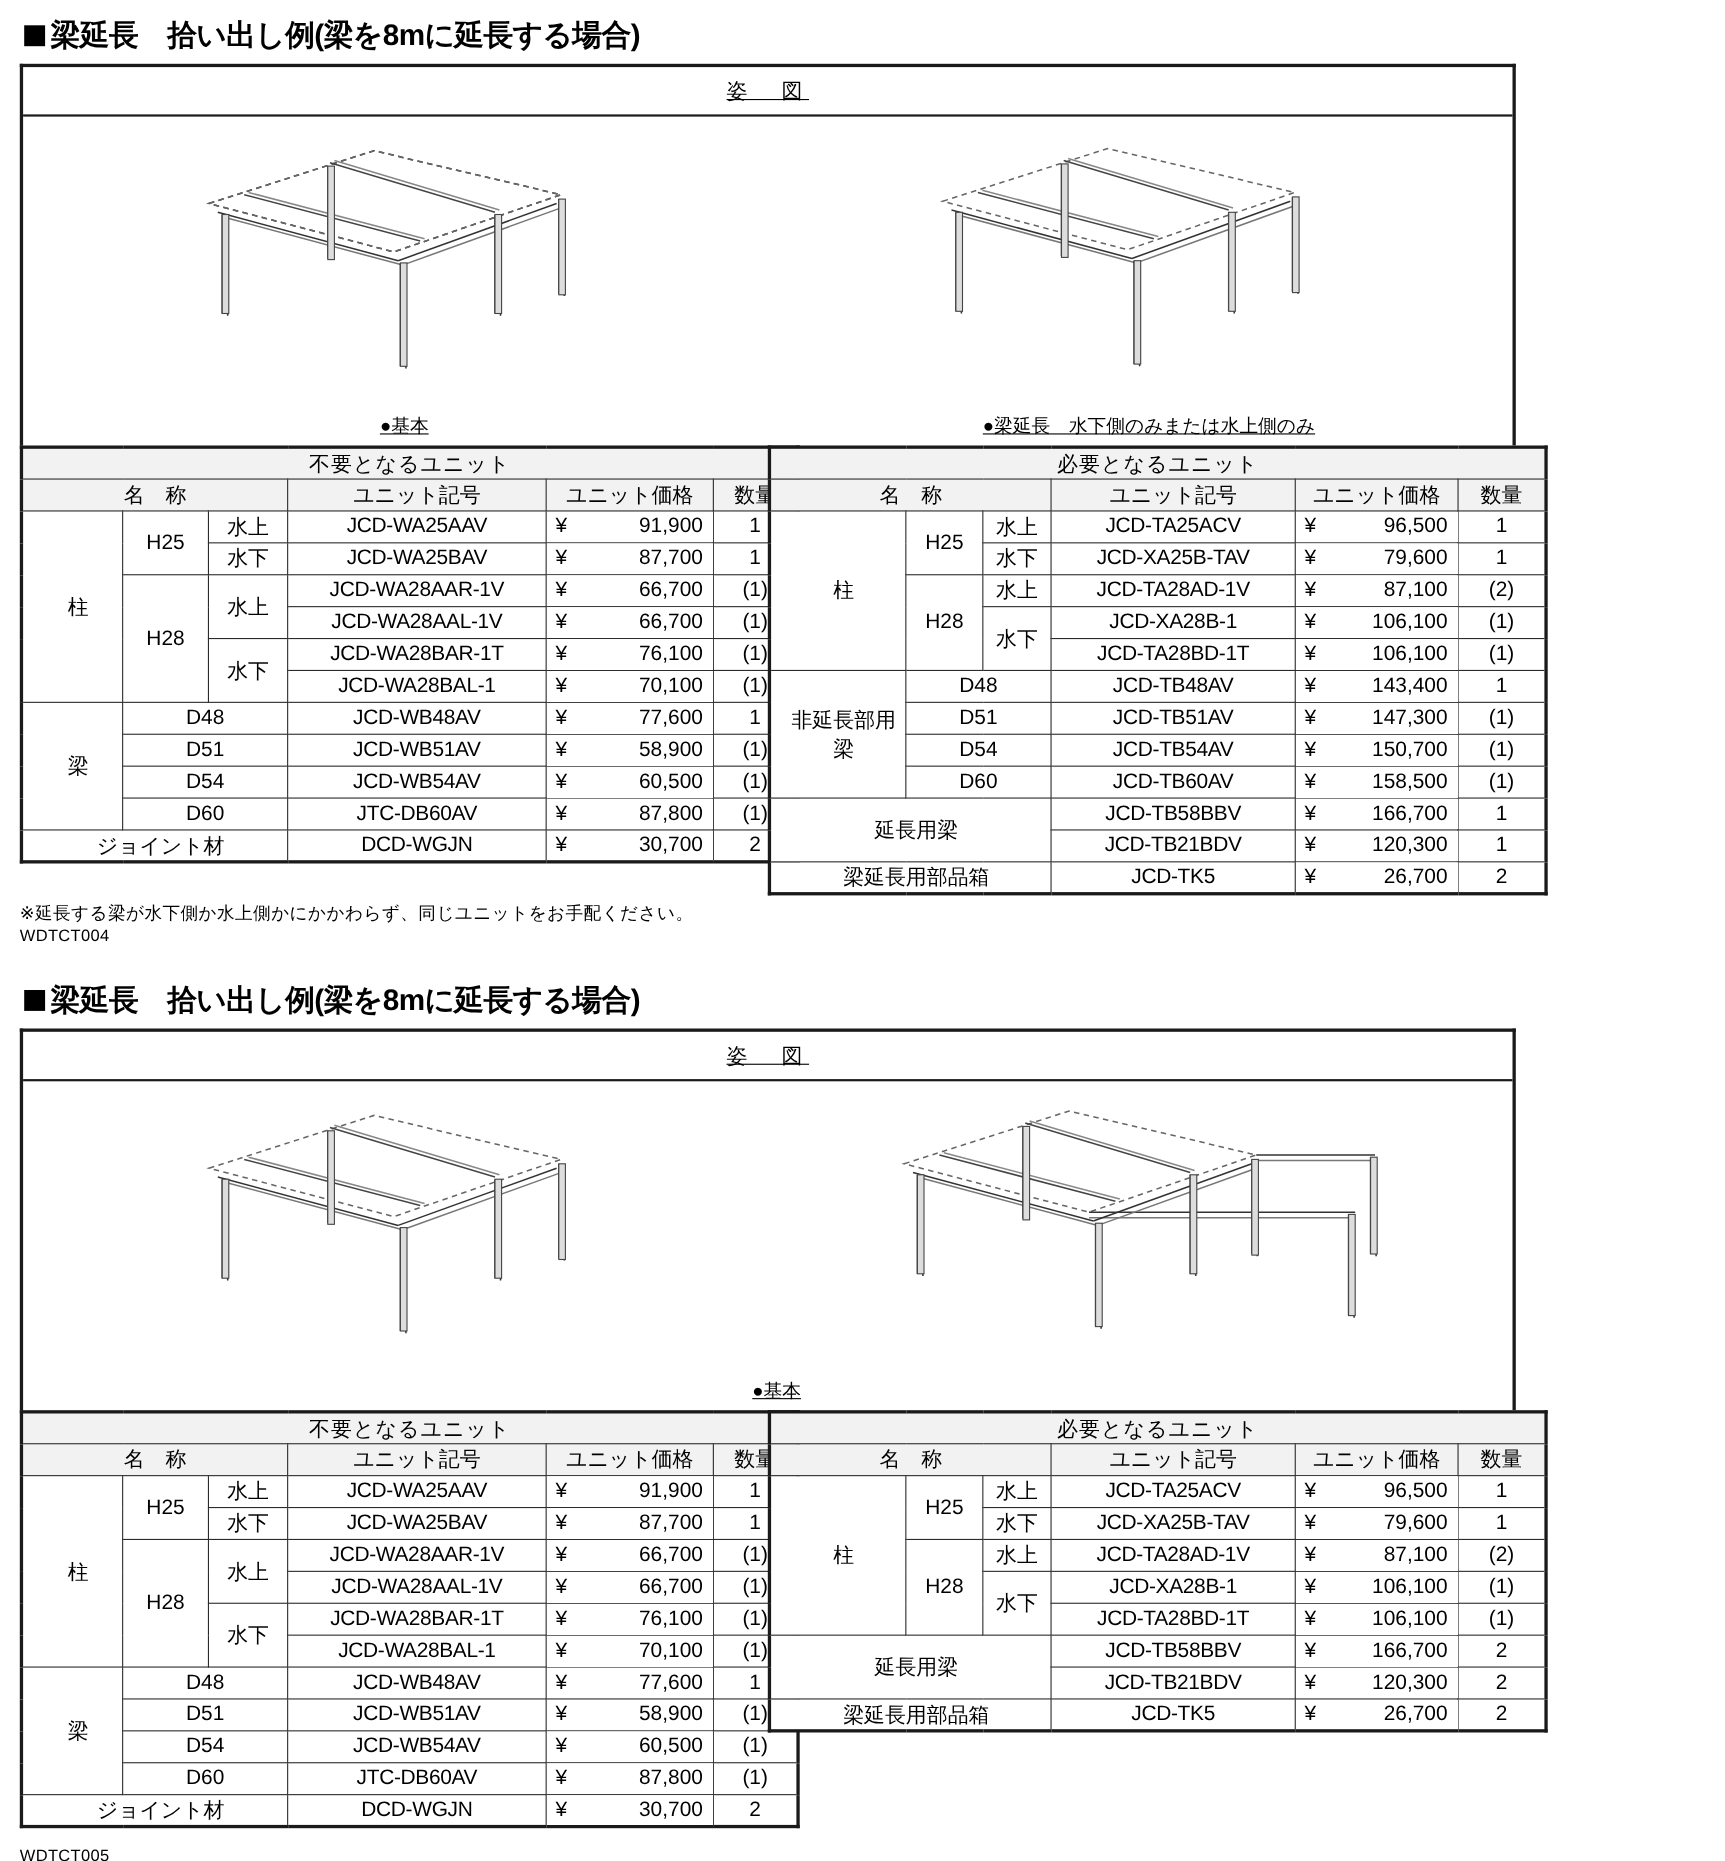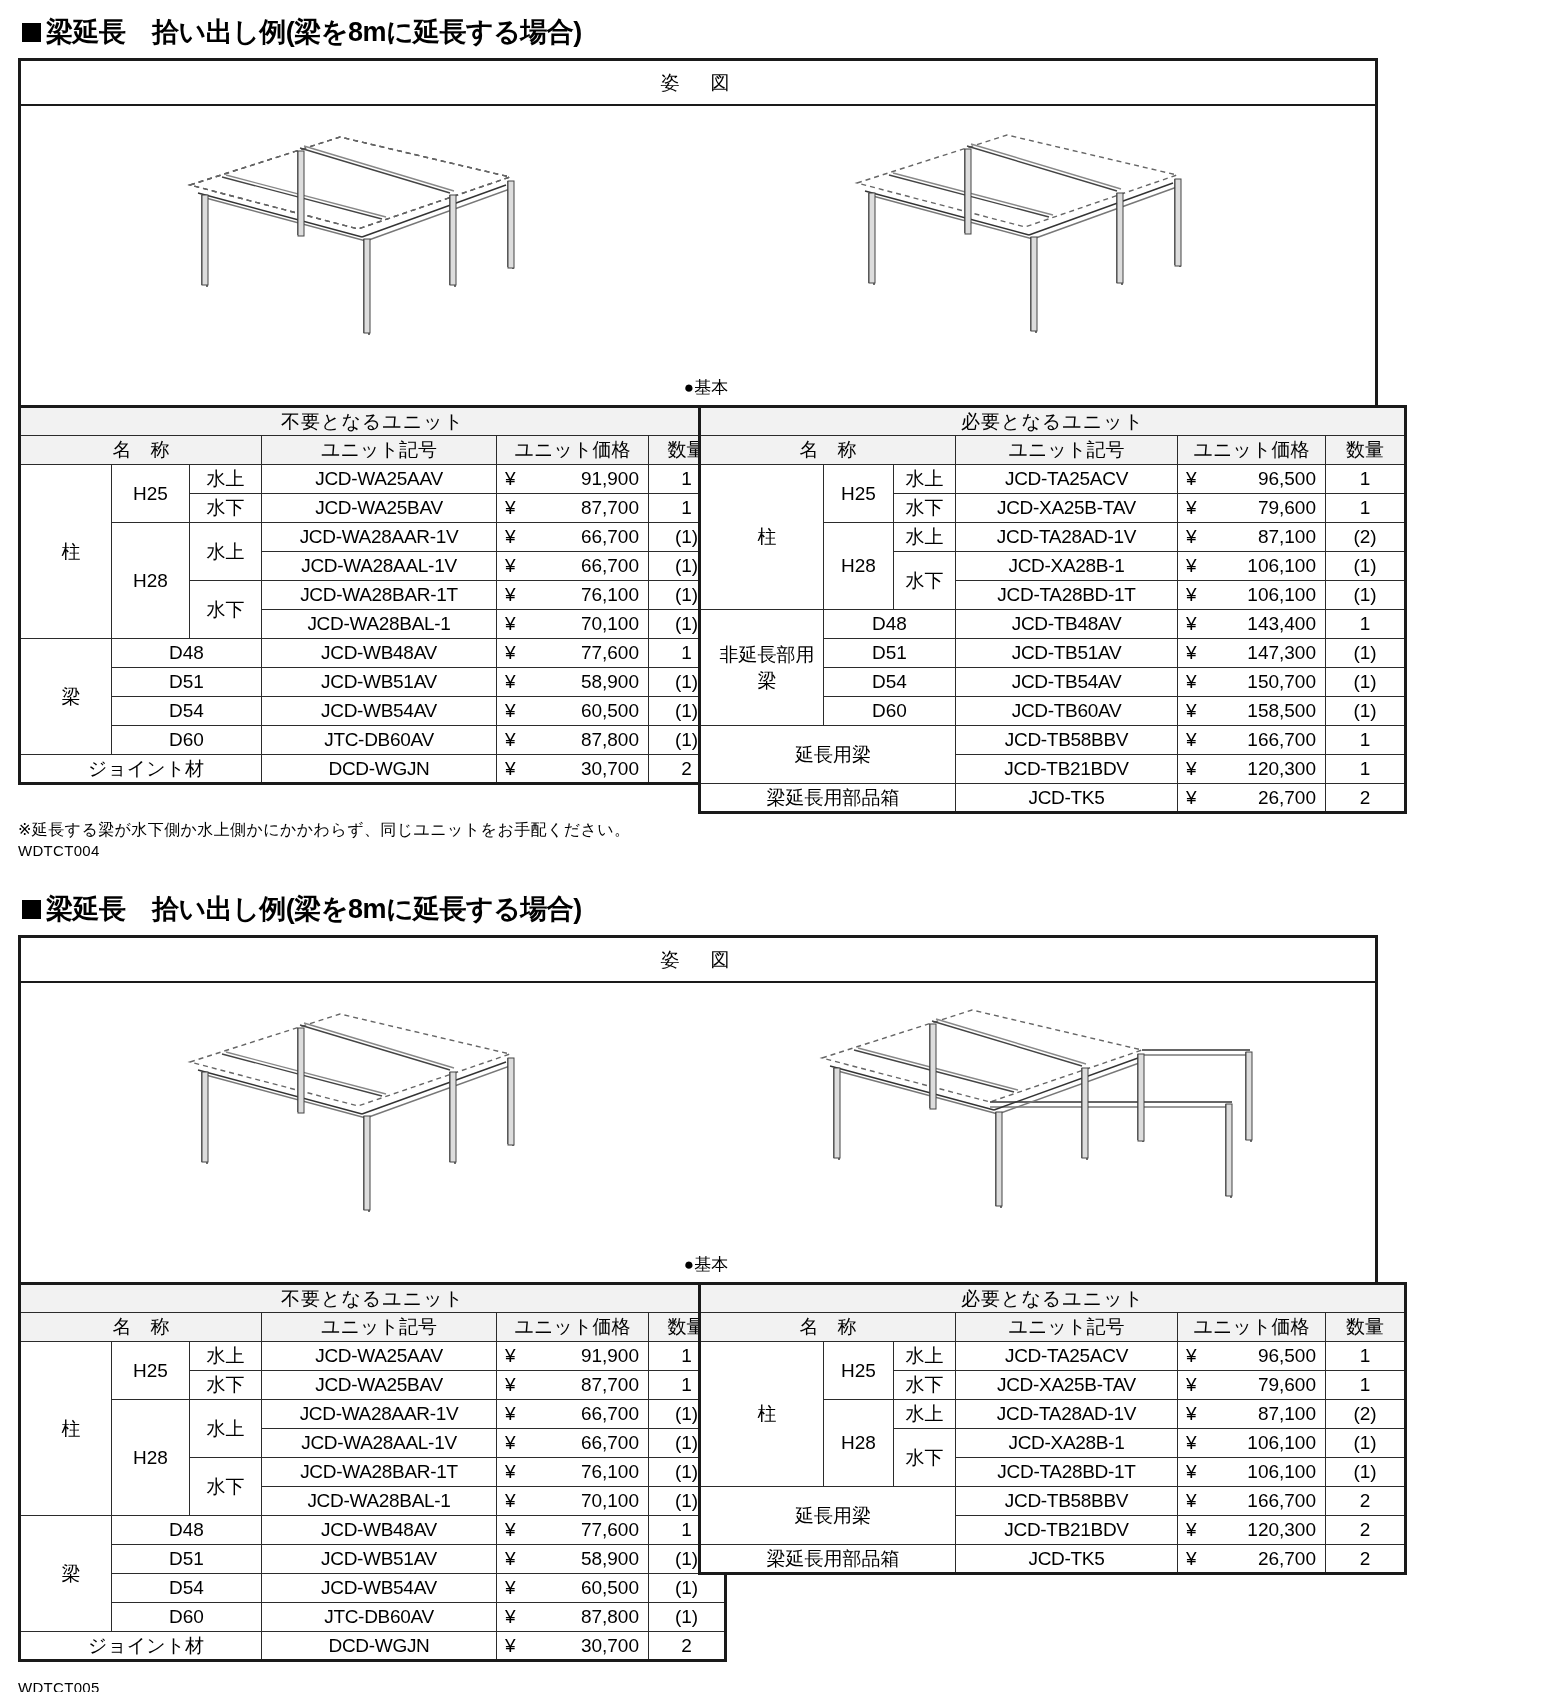--- a/index.html
+++ b/index.html
@@ -27,20 +27,21 @@
     background:#000;
     margin-right:5px;
     vertical-align: -1px;
   }
 
   
   .draw-panel {
     margin: 0 18px 0 18px;
     border: 3px solid #1a1a1a;
     border-bottom: none;
+    text-decoration: underline;
   }
   .draw-head {
     text-align:center;
     font-size:19px;
     letter-spacing:6px;
     padding:9px 0 8px 0;
     border-bottom:2px solid #1a1a1a;
   }
   .draw-body {
     display:flex;
@@ -201,20 +202,21 @@
             <rect x="138" y="34" width="6" height="85"></rect>
             <rect x="204" y="122" width="6" height="94"></rect>
             <rect x="290" y="78" width="6" height="90"></rect>
             <rect x="348" y="64" width="6" height="87"></rect>
           </g>
         </svg>
       </div>
     </div>
     <div class="draw-cap">
       <div>●基本</div>
+      <div>●梁延長　水下側のみまたは水上側のみ</div>
     </div>
   </div>
 
   <div class="tables">
     <div class="tbl-wrap">
       <table class="u">
         <colgroup>
             <col style="width:92px">
             <col style="width:78px">
             <col style="width:72px">

